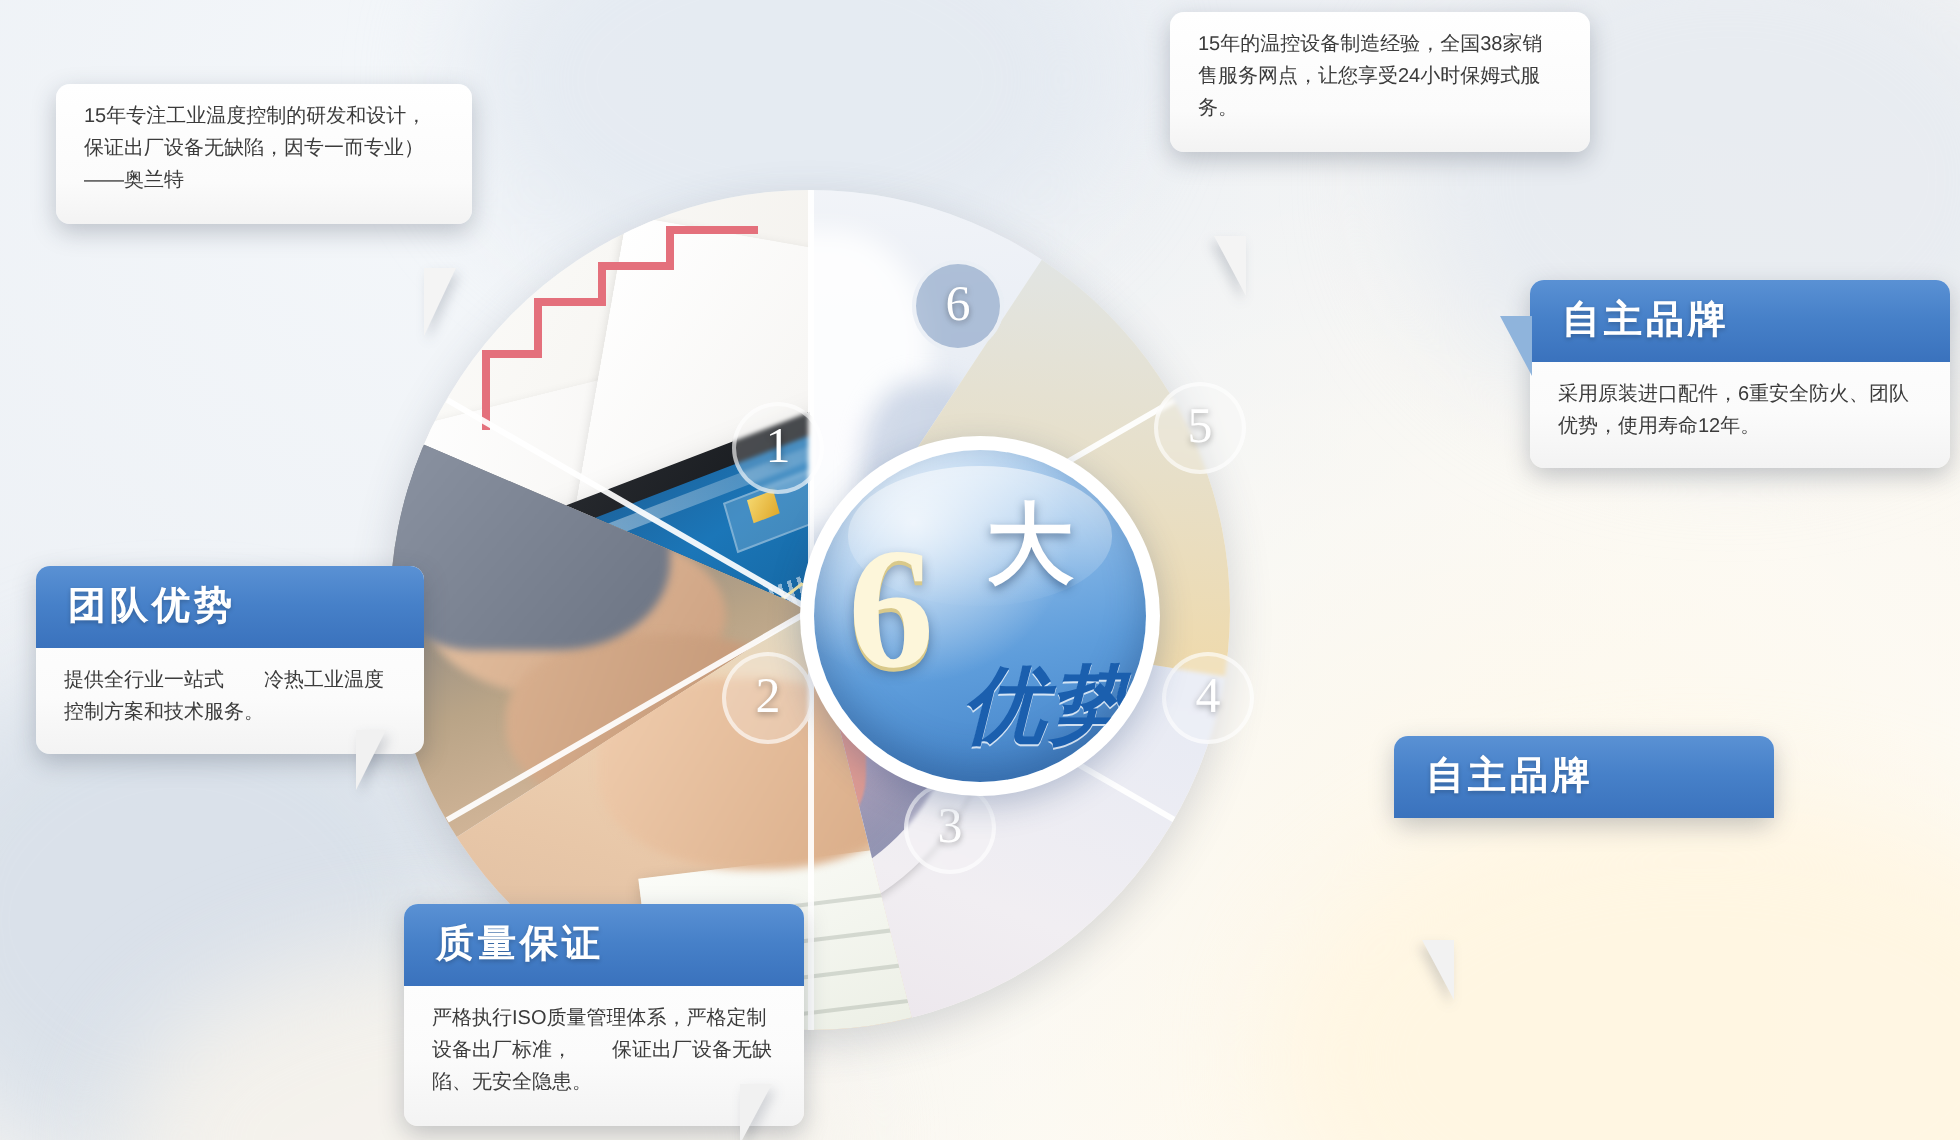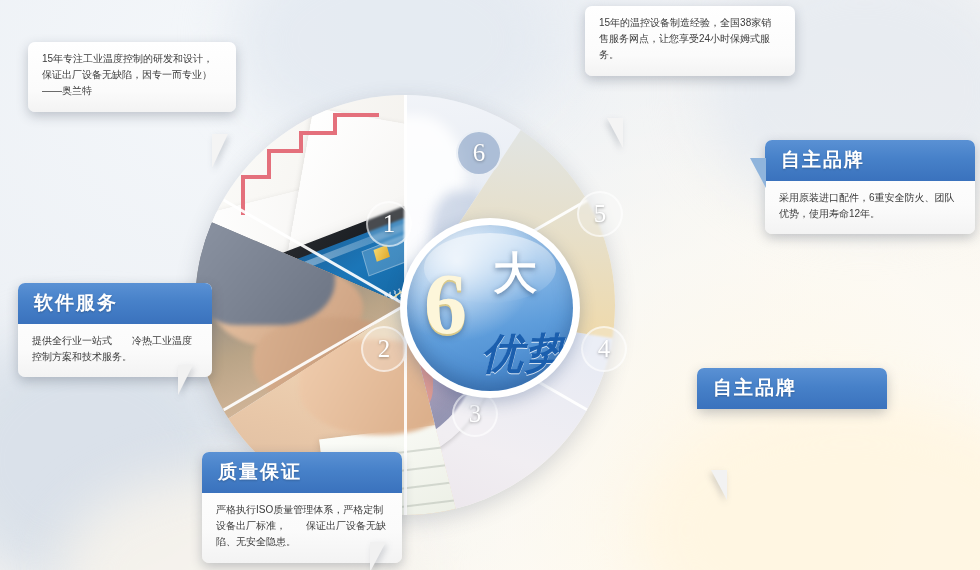--- a/index.html
+++ b/index.html
@@ -531,21 +531,21 @@
     <div class="tail"></div>
   </div>
 
   <div class="card" id="card-hard">
     <div class="card-head">自主品牌</div>
     <div class="card-body">采用原装进口配件，6重安全防火、团队优势，使用寿命12年。</div>
     <div class="tail"></div>
   </div>
 
   <div class="card" id="card-tech">
-    <div class="card-head">软件服务</div>
+    <div class="card-head">团队优势</div>
     <div class="card-body">提供全行业一站式　　冷热工业温度控制方案和技术服务。</div>
     <div class="tail"></div>
   </div>
 
   <div class="card" id="card-soft">
     <div class="card-head">自主品牌</div>
     <div class="tail"></div>
   </div>
 
   <div class="card" id="card-quality">

